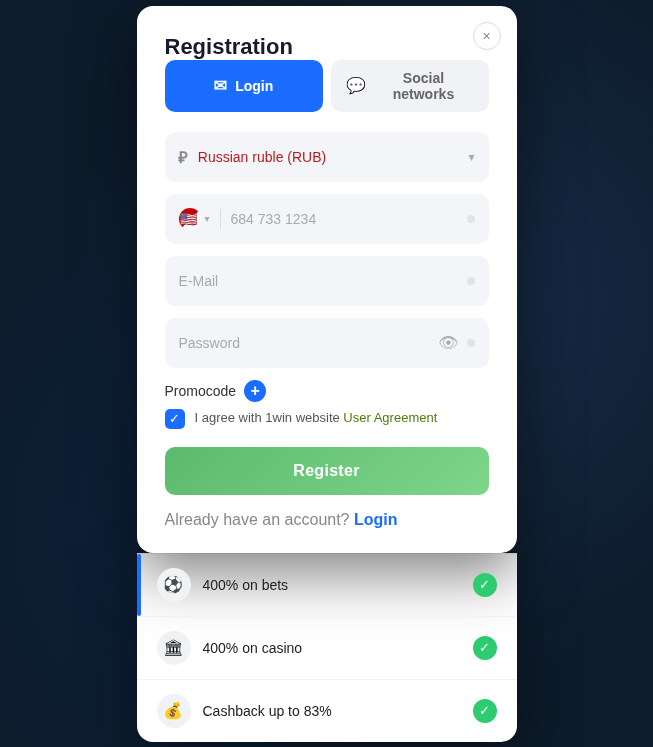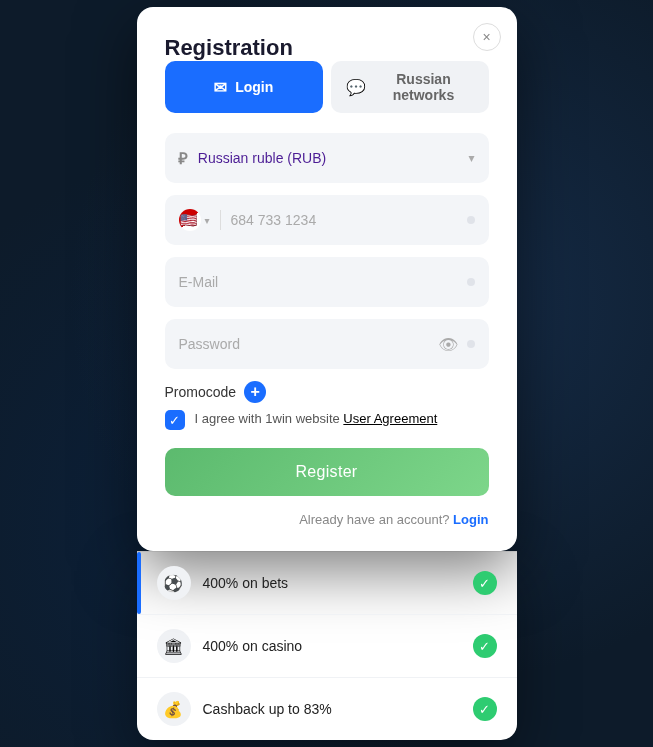--- a/index.html
+++ b/index.html
@@ -110,21 +110,21 @@
       height: 50px;
       position: relative;
     }
 
     .input-wrapper input {
       flex: 1;
       background: transparent;
       border: none;
       outline: none;
       font-size: 14px;
-      color: #4c1d95;
+      color: #b91c1c;
     }
 
     .input-wrapper input::placeholder {
       color: #aaa;
     }
 
     .currency-icon {
       color: #888;
       margin-right: 10px;
       font-size: 16px;
@@ -237,42 +237,41 @@
       font-size: 13px;
     }
 
     .agreement-text {
       font-size: 13px;
       color: #555;
       line-height: 1.5;
     }
 
     .agreement-link {
-      color: #000000;
-      text-decoration: underline;
+      color: #4d7c0f;
       cursor: pointer;
     }
 
     .register-btn {
       width: 100%;
       padding: 15px;
       background: linear-gradient(135deg, #5cba6e, #7dd68a);
       border: none;
       border-radius: 10px;
       color: white;
       font-size: 16px;
-      font-weight: 400;
+      font-weight: 700;
       cursor: pointer;
       margin-bottom: 16px;
       letter-spacing: 0.3px;
     }
 
     .login-row {
-      text-align: right;
-      font-size: 13px;
+      text-align: left;
+      font-size: 16px;
       color: #888;
     }
 
     .login-link {
       color: #1a6dff;
       font-weight: 600;
       cursor: pointer;
       text-decoration: none;
     }
 
@@ -358,21 +357,21 @@
     </button>
 
     
     <div class="tabs">
       <button class="tab tab-active">
         <span class="tab-icon">✉</span>
         <span>Login</span>
       </button>
       <button class="tab tab-inactive">
         <span class="tab-icon">💬</span>
-        <span>Russian networks</span>
+        <span>Social networks</span>
       </button>
     </div>
 
     
     <div class="form-group">
       <div class="input-wrapper">
         <span class="currency-icon">₽</span>
         <input type="text" readonly="" value="Russian ruble (RUB)" style="">
         <span class="dropdown-arrow">▾</span>
       </div>

